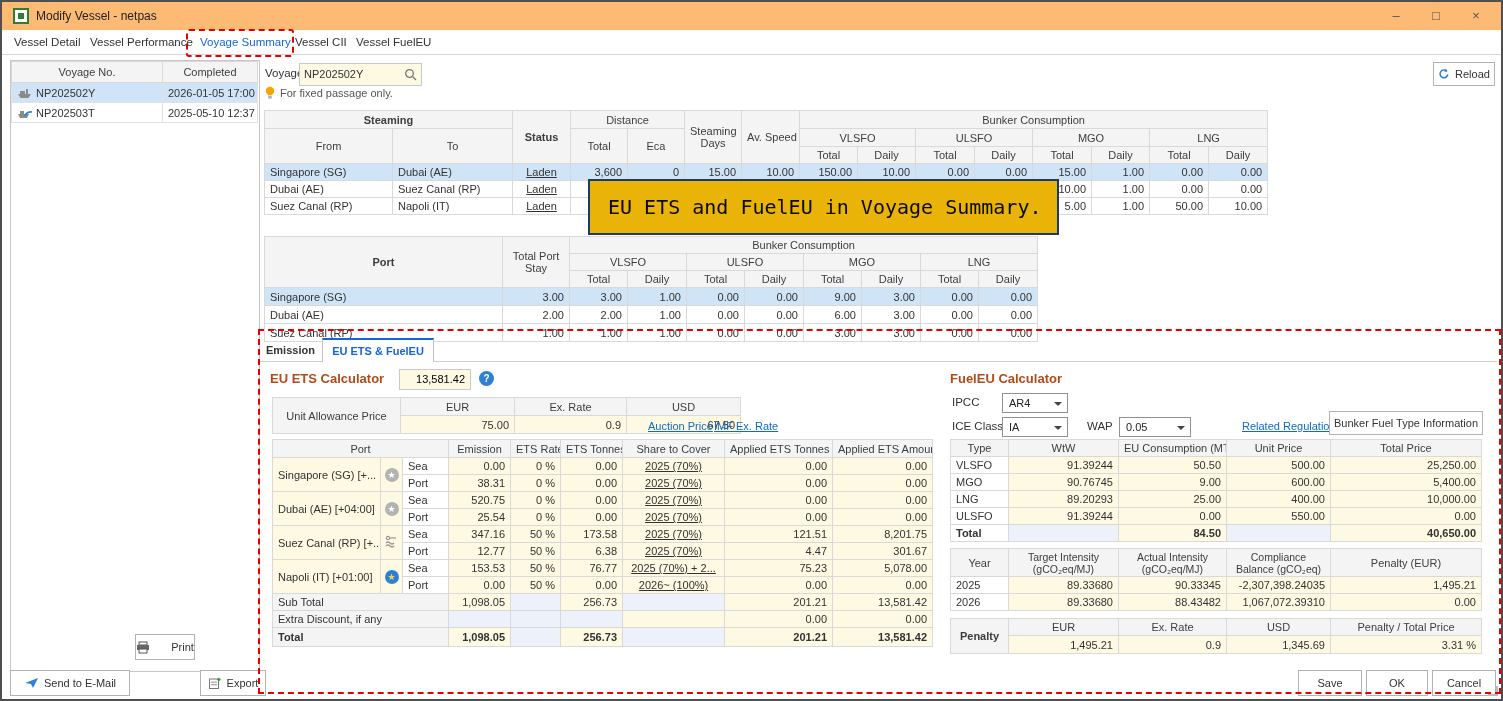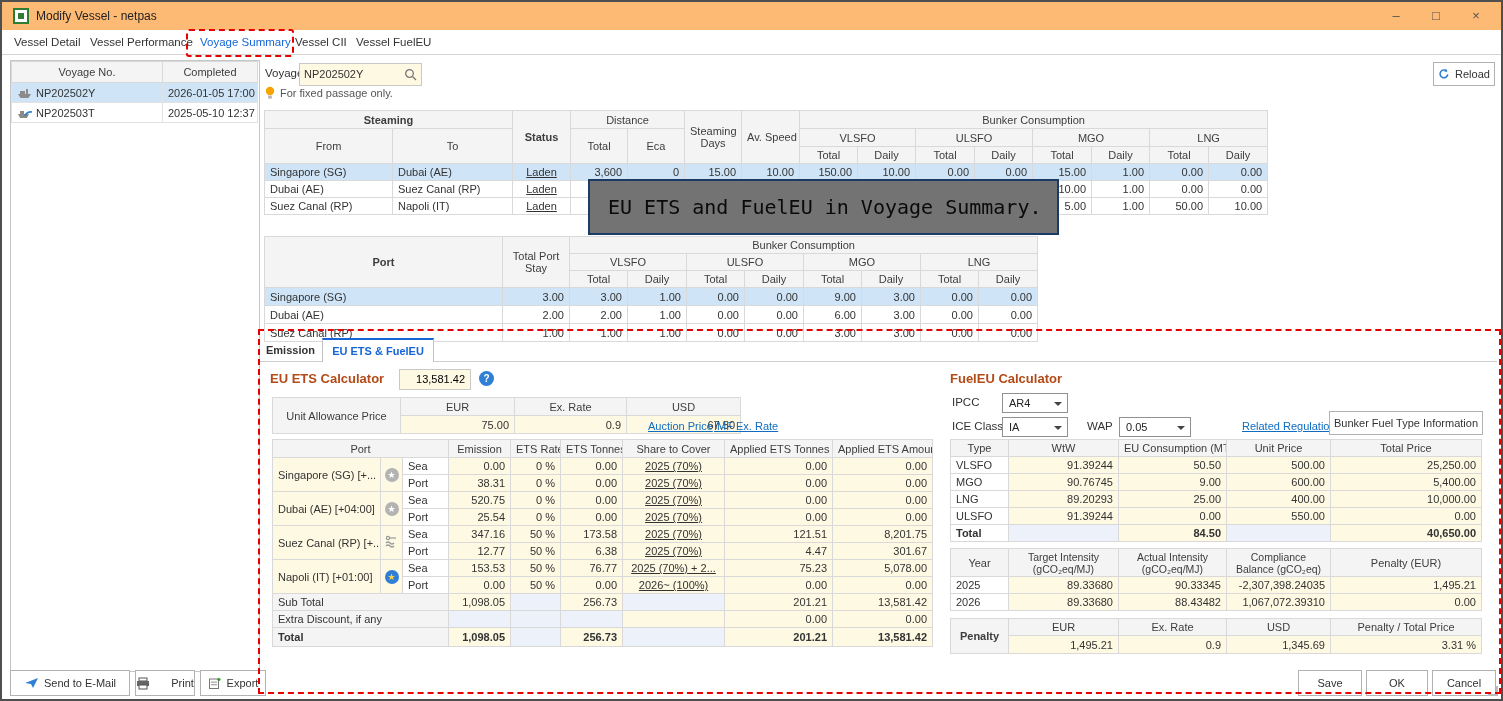--- a/index.html
+++ b/index.html
@@ -33,21 +33,21 @@
   
   .lbl{font-size:11.5px;color:#333;}
   .ybox{background:#fdf9e3;border:1px solid #c9c9c9;}
   .input{font-size:11px;color:#333;padding:0 4px;line-height:20px;}
   .btn{background:#fff;border:1px solid #b2b2b2;font-size:11px;color:#333;text-align:center;display:flex;align-items:center;justify-content:center;gap:5px;}
   .note{font-size:11px;color:#555;}
   
   .dtab td{height:16px;background:#fff;}
   .dtab th{height:16px;}
   
-  .overlay{position:absolute;left:586px;top:177px;width:471px;height:56px;background:#737373;border:2px solid #1b3a66;z-index:60;
+  .overlay{position:absolute;left:586px;top:177px;width:471px;height:56px;background:#eab308;border:2px solid #1b3a66;z-index:60;
            font-family:"DejaVu Sans Mono",monospace;font-size:20px;color:#0a0a0a;display:flex;align-items:center;padding-left:18px;box-sizing:border-box;}
   
   .red-rect{position:absolute;left:256px;top:327px;width:1239px;height:361px;border:2px dashed #e60000;z-index:55;pointer-events:none;}
   
   .subtab{position:absolute;height:22px;line-height:22px;font-size:11px;font-weight:bold;}
   .subtab.inactive{color:#333;}
   .subtab.active{color:#1565d8;background:#fff;border:1px solid #c3c3c3;border-top:2px solid #1565d8;border-bottom:none;text-align:center;z-index:5;}
   .subtab-line{position:absolute;left:257px;top:359px;width:1238px;height:0;border-top:1px solid #cfcfcf;}
   
   .sec-title{font-size:13px;font-weight:bold;color:#b34a17;}
@@ -634,21 +634,21 @@
     </tr>
   </tbody>
     </table>
 
   <div class="abs btn" style="left:8px;top:668px;width:118px;height:24px;">
     <svg width="15" height="12">
         <path d="M1 6 L14 1 L9 11 L7 7 Z" fill="#2f80d4"></path>
       </svg>
     <span>Send to E-Mail</span>
   </div>
-  <div class="abs btn" style="left:133px;top:668px;width:58px;height:24px;gap:21px;">
+  <div class="abs btn" style="left:133px;top:632px;width:58px;height:24px;gap:21px;">
     <svg width="14" height="13">
         <rect x="3" y="1" width="8" height="3" fill="#fff" stroke="#555"></rect>
         <rect x="1" y="4" width="12" height="5" fill="#666"></rect>
         <rect x="3" y="8" width="8" height="4" fill="#fff" stroke="#555"></rect>
       </svg>
     <span>Print</span>
   </div>
   <div class="abs btn" style="left:198px;top:668px;width:64px;height:24px;">
     <svg width="14" height="13">
         <rect x="1.5" y="2" width="9" height="9.5" fill="#fff" stroke="#777"></rect>

